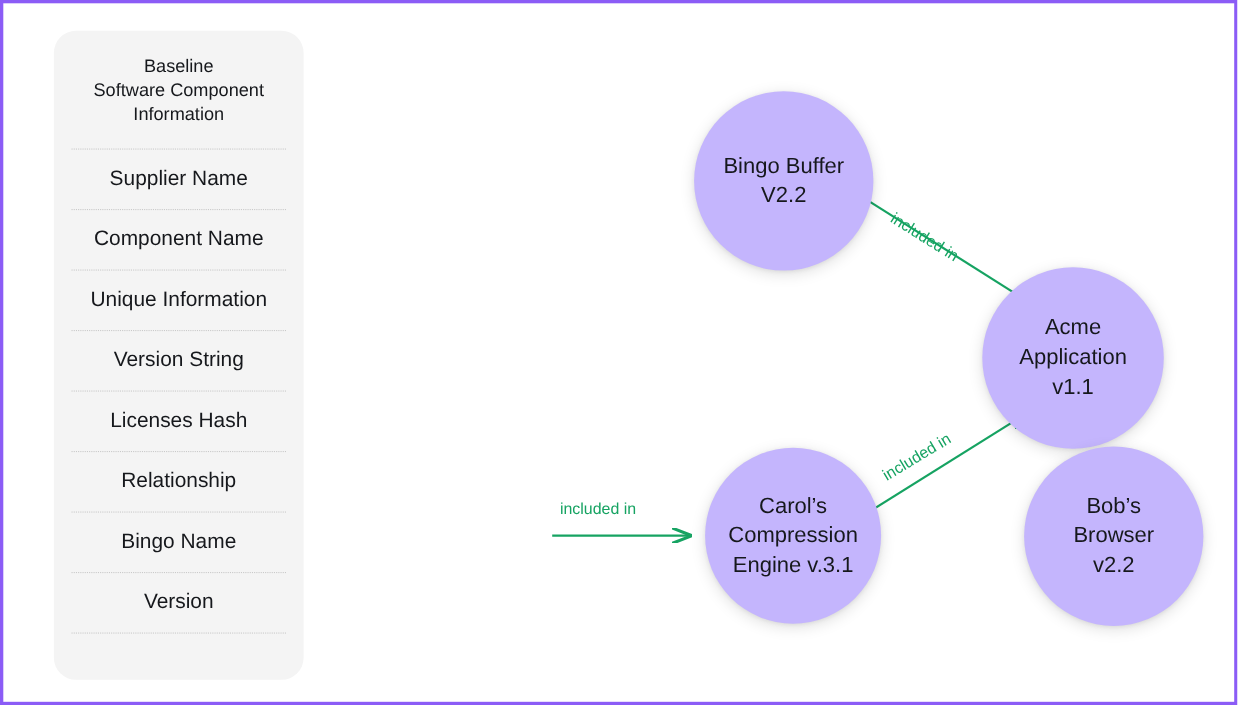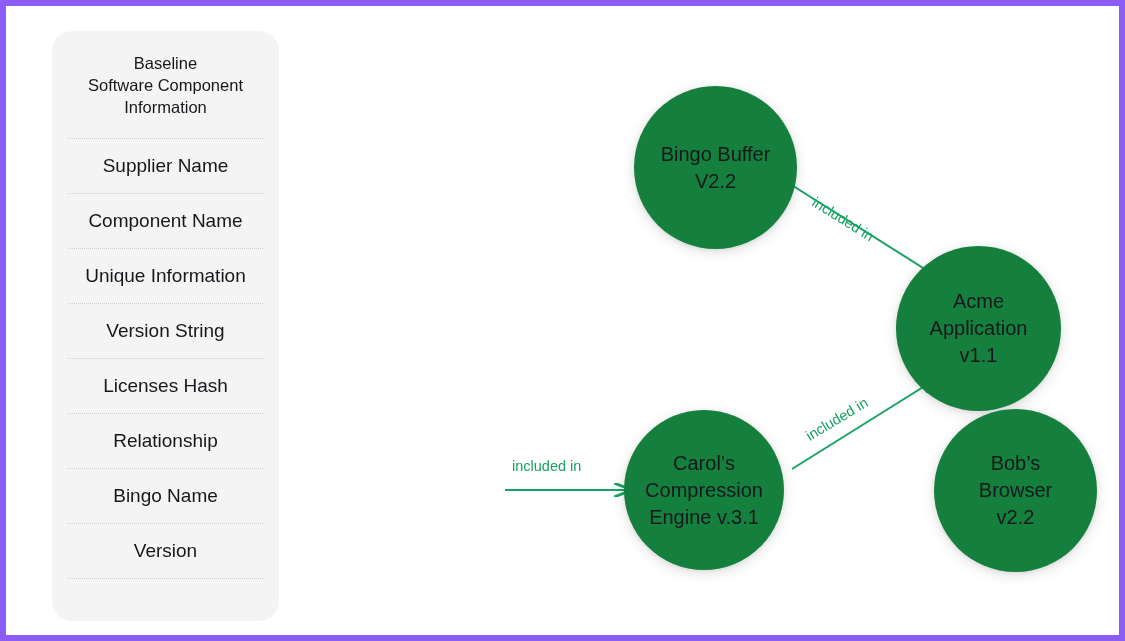--- a/index.html
+++ b/index.html
@@ -9,21 +9,21 @@
   }
   body {
     font-family: "Liberation Sans", sans-serif;
   }
   #canvas {
     position: relative;
     width: 1125px;
     height: 641px;
     background: #ffffff;
     box-sizing: border-box;
-    border: 6px solid #8b5cf6;
+    border: 3px solid #8b5cf6;
     overflow: hidden;
   }
 
   
   #sidebar {
     position: absolute;
     left: 46px;
     top: 25px;
     width: 227px;
     height: 590px;
@@ -71,39 +71,39 @@
   #edges {
     position: absolute;
     left: 0;
     top: 0;
     width: 825px;
     height: 641px;
   }
   .node {
     position: absolute;
     border-radius: 50%;
-    background: #15803d;
+    background: #c4b5fd;
     box-shadow: 0 3px 14px rgba(0,0,0,0.13), 0 1px 4px rgba(0,0,0,0.07);
     display: flex;
     align-items: center;
     justify-content: center;
     text-align: center;
     color: #16181c;
     white-space: pre-line;
     box-sizing: border-box;
   }
   .node-label {
     font-size: 20px;
     line-height: 27px;
     padding: 0 12px;
   }
 
   #node-bingo  { left: 328px; top: 80px;  width: 163px; height: 163px; }
   #node-acme   { left: 590px; top: 240px; width: 165px; height: 165px; }
-  #node-carol  { left: 318px; top: 404px; width: 160px; height: 160px; }
+  #node-carol  { left: 338px; top: 404px; width: 160px; height: 160px; }
   #node-bob    { left: 628px; top: 403px; width: 163px; height: 163px; }
 
   .edge-label {
     position: absolute;
     font-size: 14.5px;
     color: #16a362;
     white-space: nowrap;
     transform-origin: 0 0;
   }
   #lbl-bingo { left: 512px; top: 188px; transform: rotate(32deg); }

